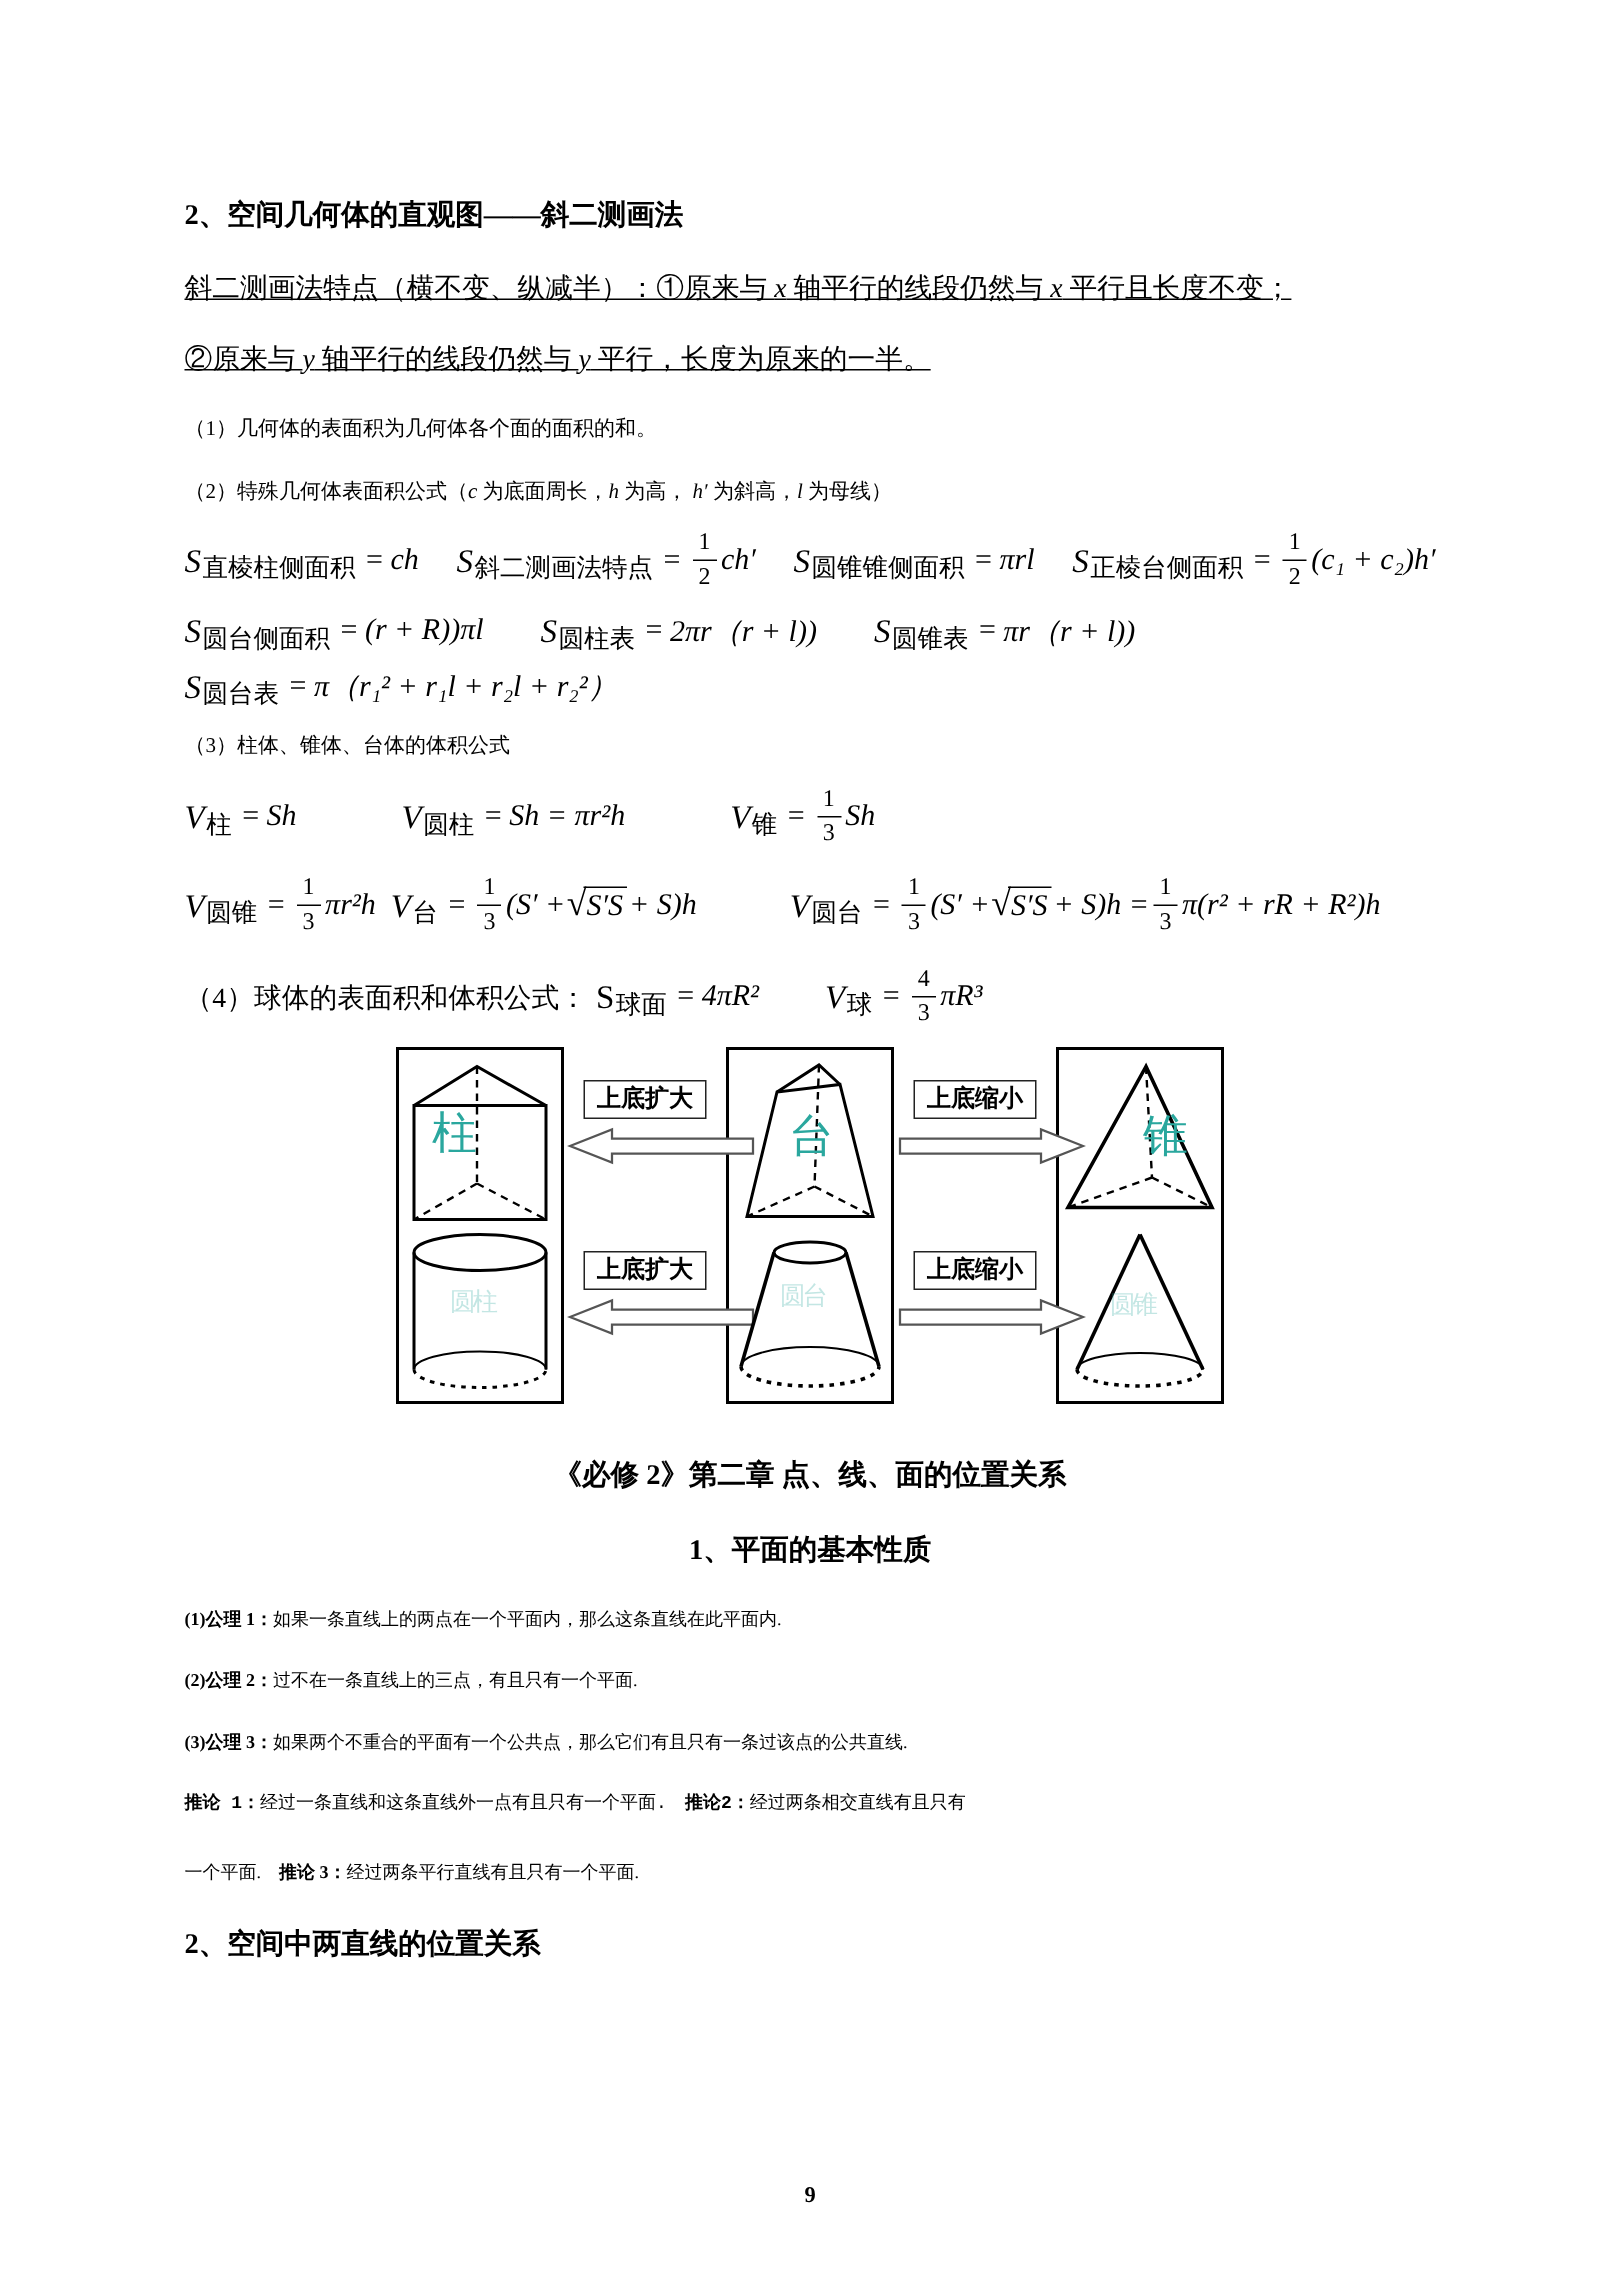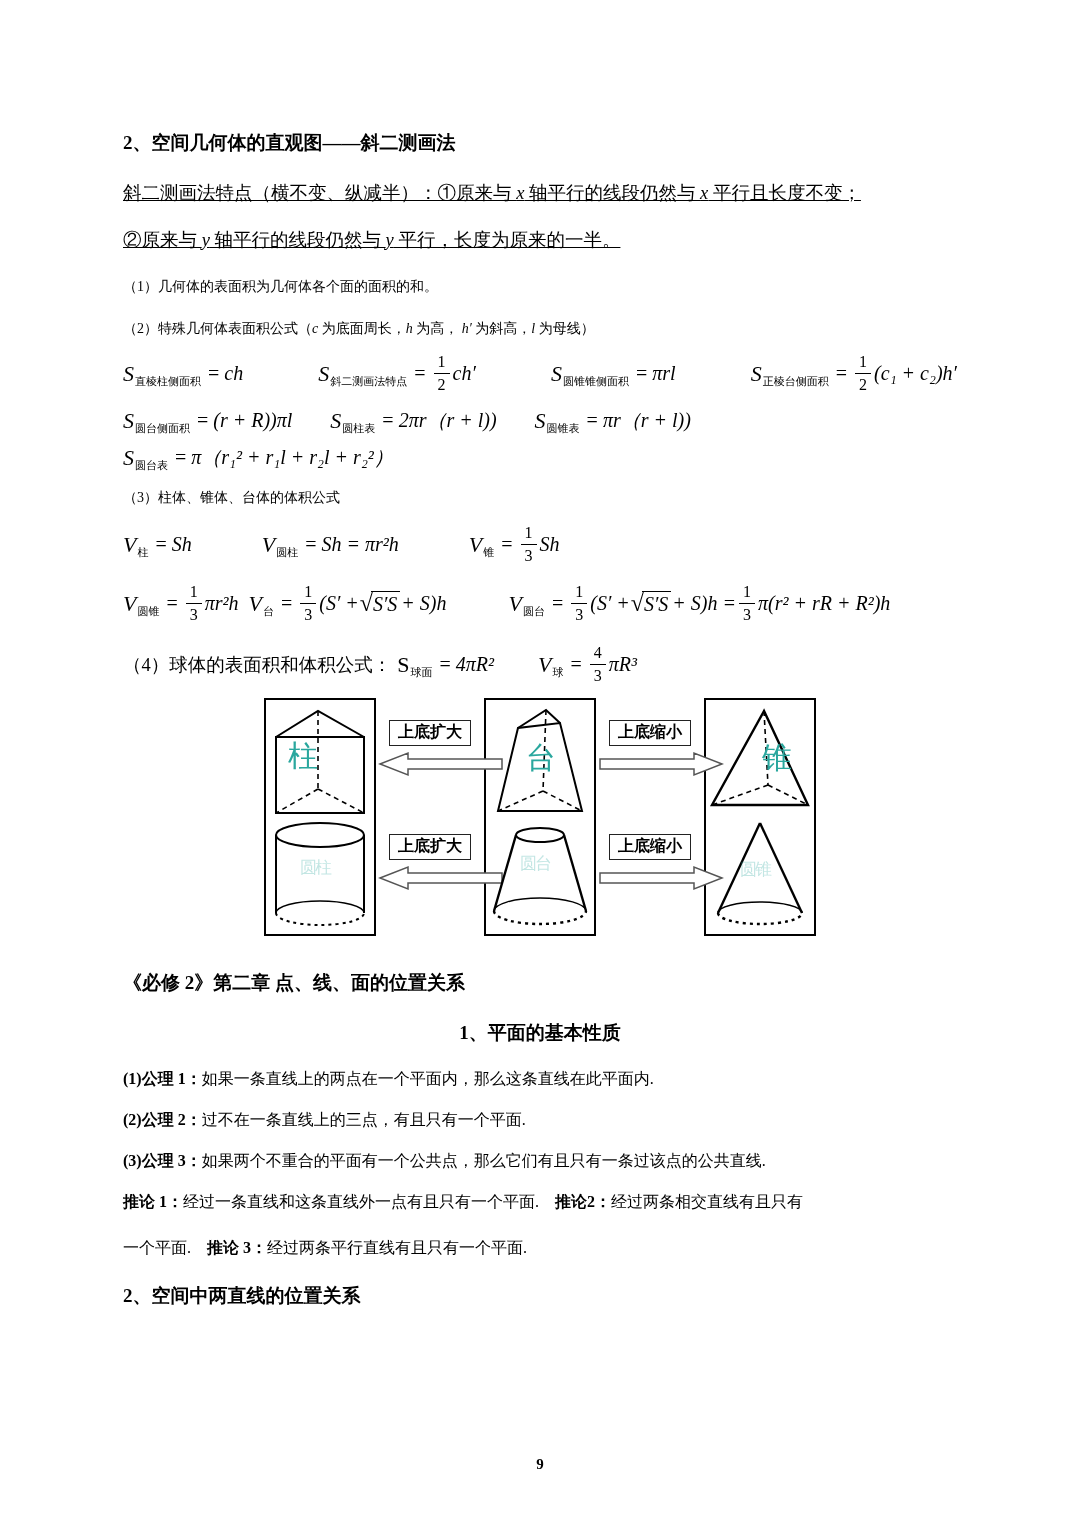--- a/index.html
+++ b/index.html
@@ -19,21 +19,21 @@
   .h-sec{font-size:19px;font-weight:bold;margin-bottom:26px;}
   .body-line{font-size:18.5px;line-height:22px;margin-bottom:25px;text-decoration:underline;}
   .item-line{font-size:14px;line-height:22px;margin-bottom:20px;}
 
   
   .frow{display:flex;align-items:center;font-size:20px;}
   .f{display:inline-flex;align-items:center;white-space:nowrap;}
   .fb{display:inline-flex;align-items:flex-end;}
   .fbase{font-style:italic;font-size:22px;line-height:1;}
   .fbase.up{font-style:normal;}
-  .fsub{font-size:11px;line-height:1;margin:0 2px -2px 1px;}
+  .fsub{font-size:17px;line-height:1;margin:0 2px -2px 1px;}
   .feq{margin:0 5px;}
   .fbody{font-style:italic;}
   .frac{display:inline-flex;flex-direction:column;align-items:center;font-size:16px;line-height:1;margin:0 3px;vertical-align:middle;}
   .frac .num{padding:0 4px 3px;border-bottom:1.3px solid #000;}
   .frac .den{padding-top:3px;}
   .sqrt{display:inline-flex;align-items:flex-start;margin:0 1px;}
   .sqrt .rad{font-style:normal;font-size:24px;line-height:1;margin-right:-2px;}
   .sqrt .under{border-top:1.4px solid #000;font-style:italic;padding:1px 3px 0 2px;}
   .row1{justify-content:space-between;margin:14px 0 14px 0;}
   .row2{gap:38px;margin:6px 0 10px 0;}
@@ -53,22 +53,22 @@
   .slabel{position:absolute;font-size:30px;line-height:1;font-family:"Liberation Sans","DejaVu Sans",sans-serif;}
   .slabel.faint{font-size:17px;opacity:.28;letter-spacing:-2px;}
   .acol{position:relative;width:108px;}
   .agrp{position:absolute;left:2px;right:2px;text-align:center;}
   .agrp.top{top:22px;}
   .agrp.bot{top:136px;}
   .albl{display:inline-block;border:1.6px solid #222;background:#fff;font-weight:bold;font-size:16px;font-family:"Liberation Sans","DejaVu Sans",sans-serif;padding:1px 8px 2px;margin-bottom:4px;white-space:nowrap;}
   .arr{display:block;margin:0 auto;}
 
   
-  .chap-title{font-weight:bold;font-size:19px;margin:6px 0 24px 0;}
-  .ax-line{font-size:16px;line-height:22px;margin-bottom:19px;}
+  .chap-title{text-align:center;font-weight:bold;font-size:19px;margin:6px 0 24px 0;}
+  .ax-line{font-size:12px;line-height:22px;margin-bottom:19px;}
   .ax-line .lbl{font-weight:bold;}
   .pageno{position:absolute;left:0;right:0;top:1456px;text-align:center;font-weight:bold;font-size:15px;}
 </style>
 </head>
 <body>
 
 <div class="page">
 
   <h3 class="h-sec">2、空间几何体的直观图——斜二测画法</h3>
   <p class="body-line"><span>斜二测画法特点（横不变、纵减半）：①原来与 </span><span class="it">x</span><span> 轴平行的线段仍然与 </span><span class="it">x</span><span> 平行且长度不变；</span></p>
@@ -365,19 +365,19 @@
     </div>
   </div>
 
   <h3 class="chap-title">《必修 2》第二章 点、线、面的位置关系</h3>
   <h3 class="h-sec" style="margin-bottom:22px;text-align:center;">1、平面的基本性质</h3>
 
   <p class="ax-line"><span class="lbl">(1)公理 1：</span><span>如果一条直线上的两点在一个平面内，那么这条直线在此平面内.</span></p>
   <p class="ax-line"><span class="lbl">(2)公理 2：</span><span>过不在一条直线上的三点，有且只有一个平面.</span></p>
   <p class="ax-line"><span class="lbl">(3)公理 3：</span><span>如果两个不重合的平面有一个公共点，那么它们有且只有一条过该点的公共直线.</span></p>
 
-  <p class="ax-line" style="margin-bottom:24px;"><span class="lbl">推论 1：</span><span>经过一条直线和这条直线外一点有且只有一个平面.　</span><span class="lbl">推论2：</span><span>经过两条相交直线有且只有</span></p>
+  <p class="ax-line" style="margin-bottom:24px;font-family:Liberation Mono, monospace;"><span class="lbl">推论 1：</span><span>经过一条直线和这条直线外一点有且只有一个平面.　</span><span class="lbl">推论2：</span><span>经过两条相交直线有且只有</span></p>
   <p class="ax-line" style="margin-bottom:24px;"><span>一个平面.　</span><span class="lbl">推论 3：</span><span>经过两条平行直线有且只有一个平面.</span></p>
 
   <h3 class="h-sec">2、空间中两直线的位置关系</h3>
 
   <div class="pageno">9</div>
 </div>
 
 </body></html>

